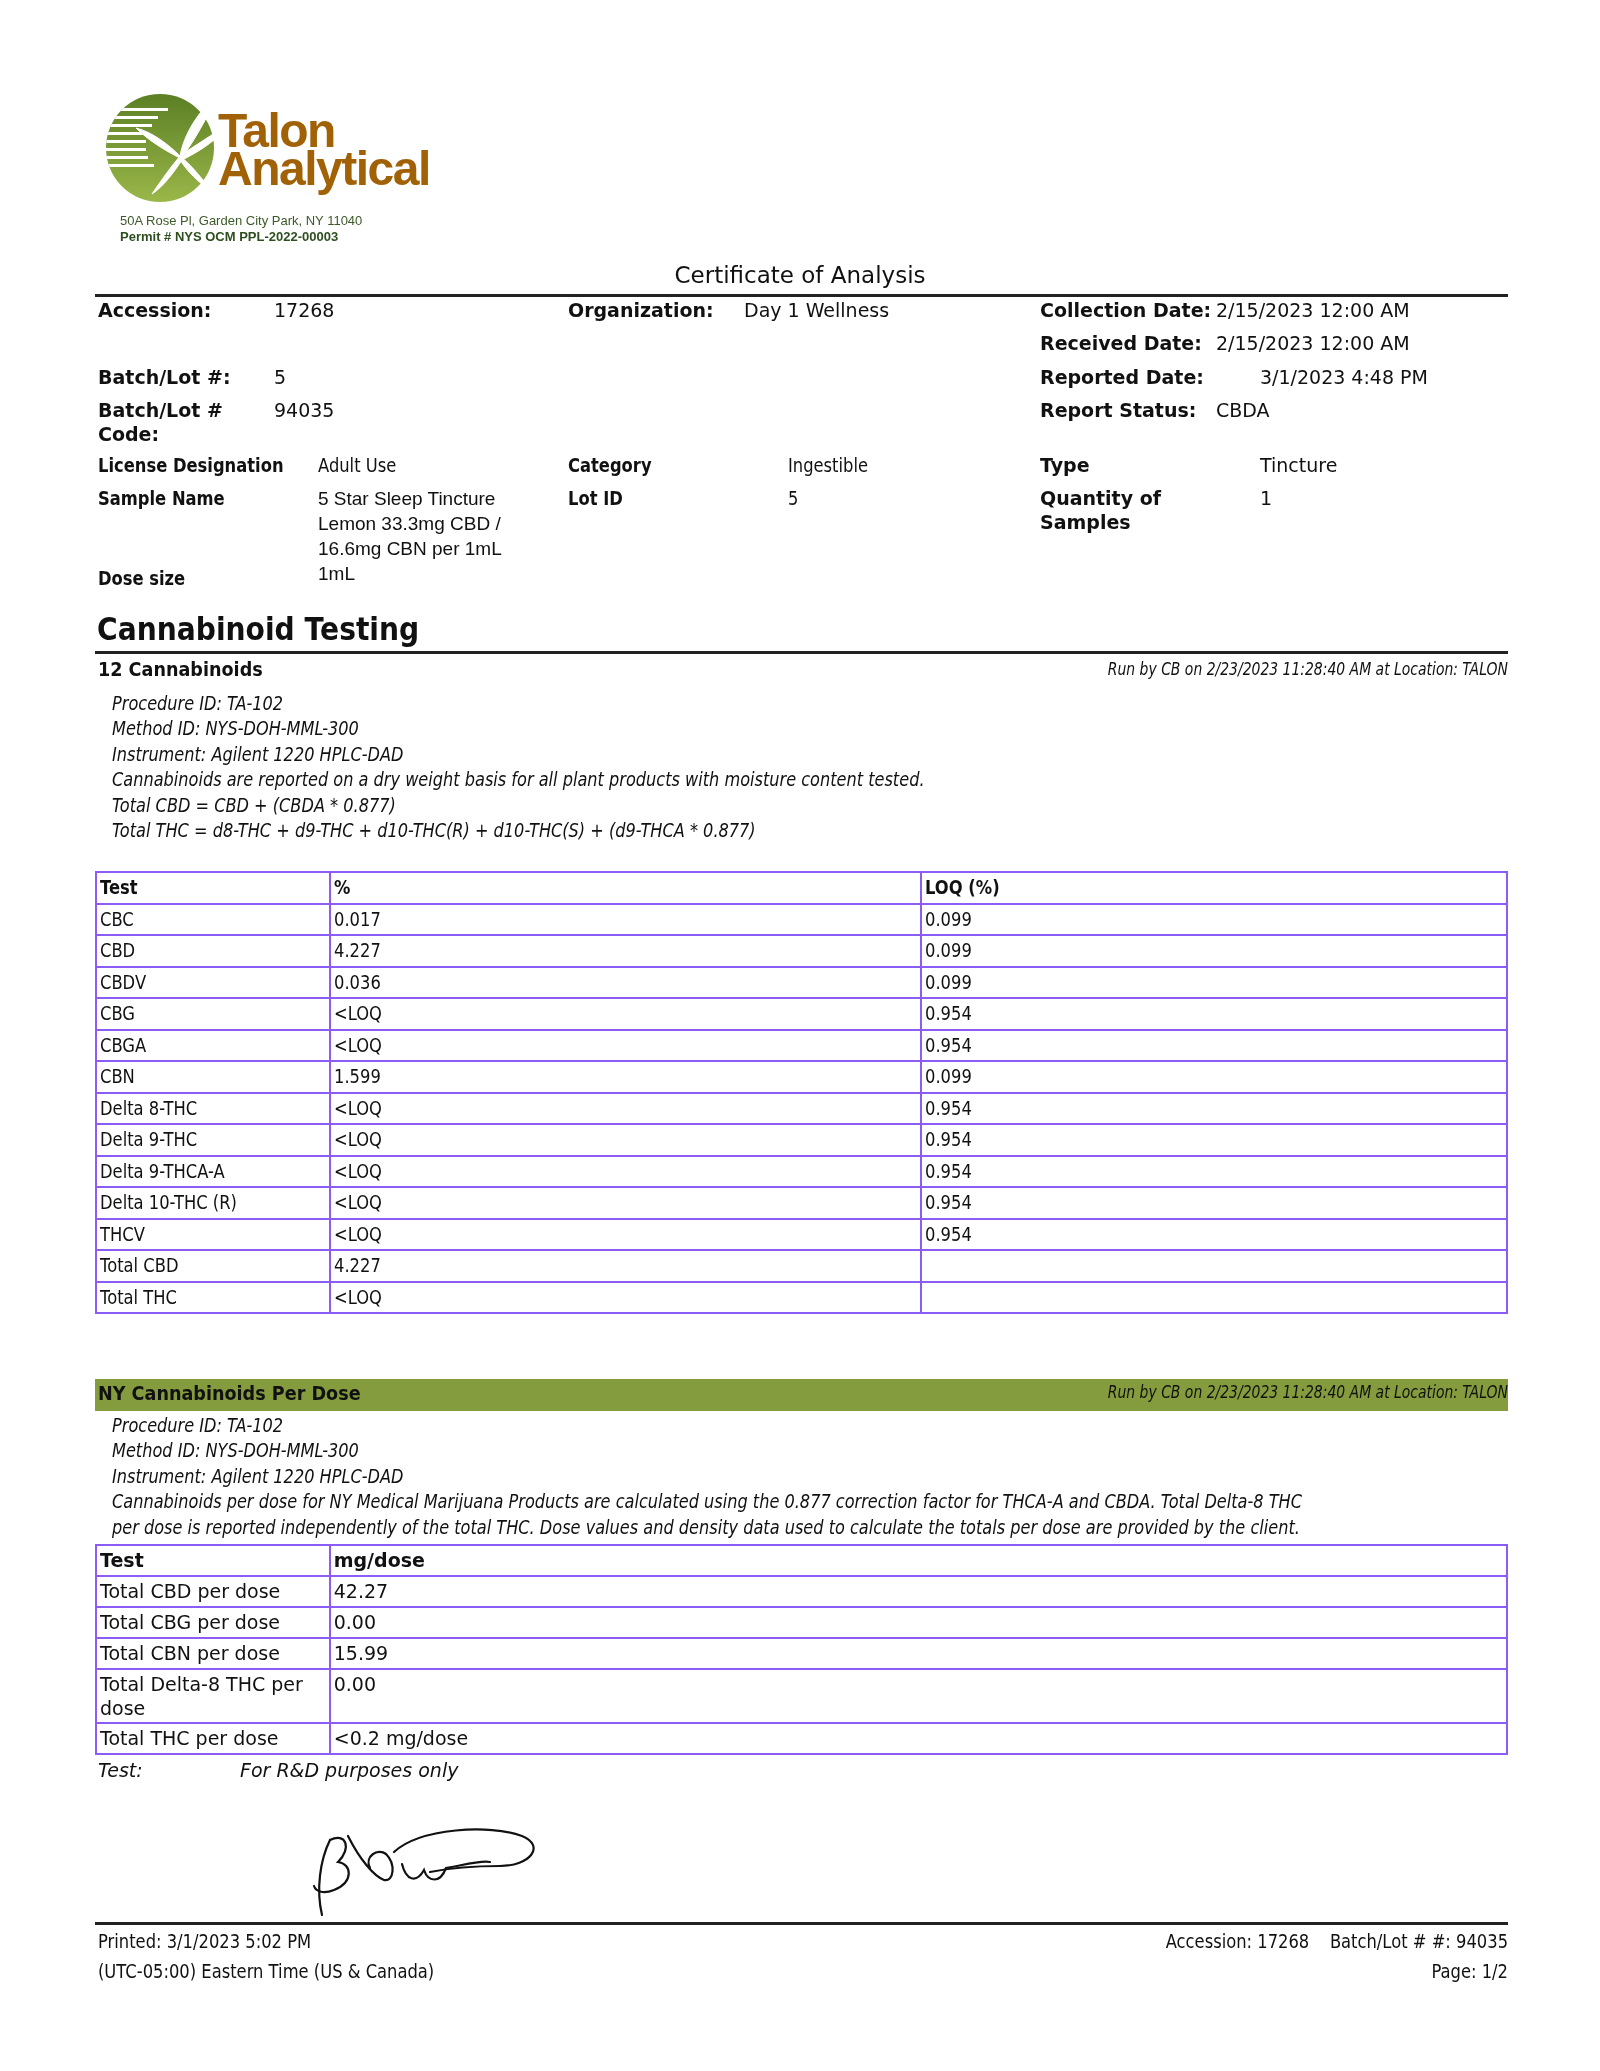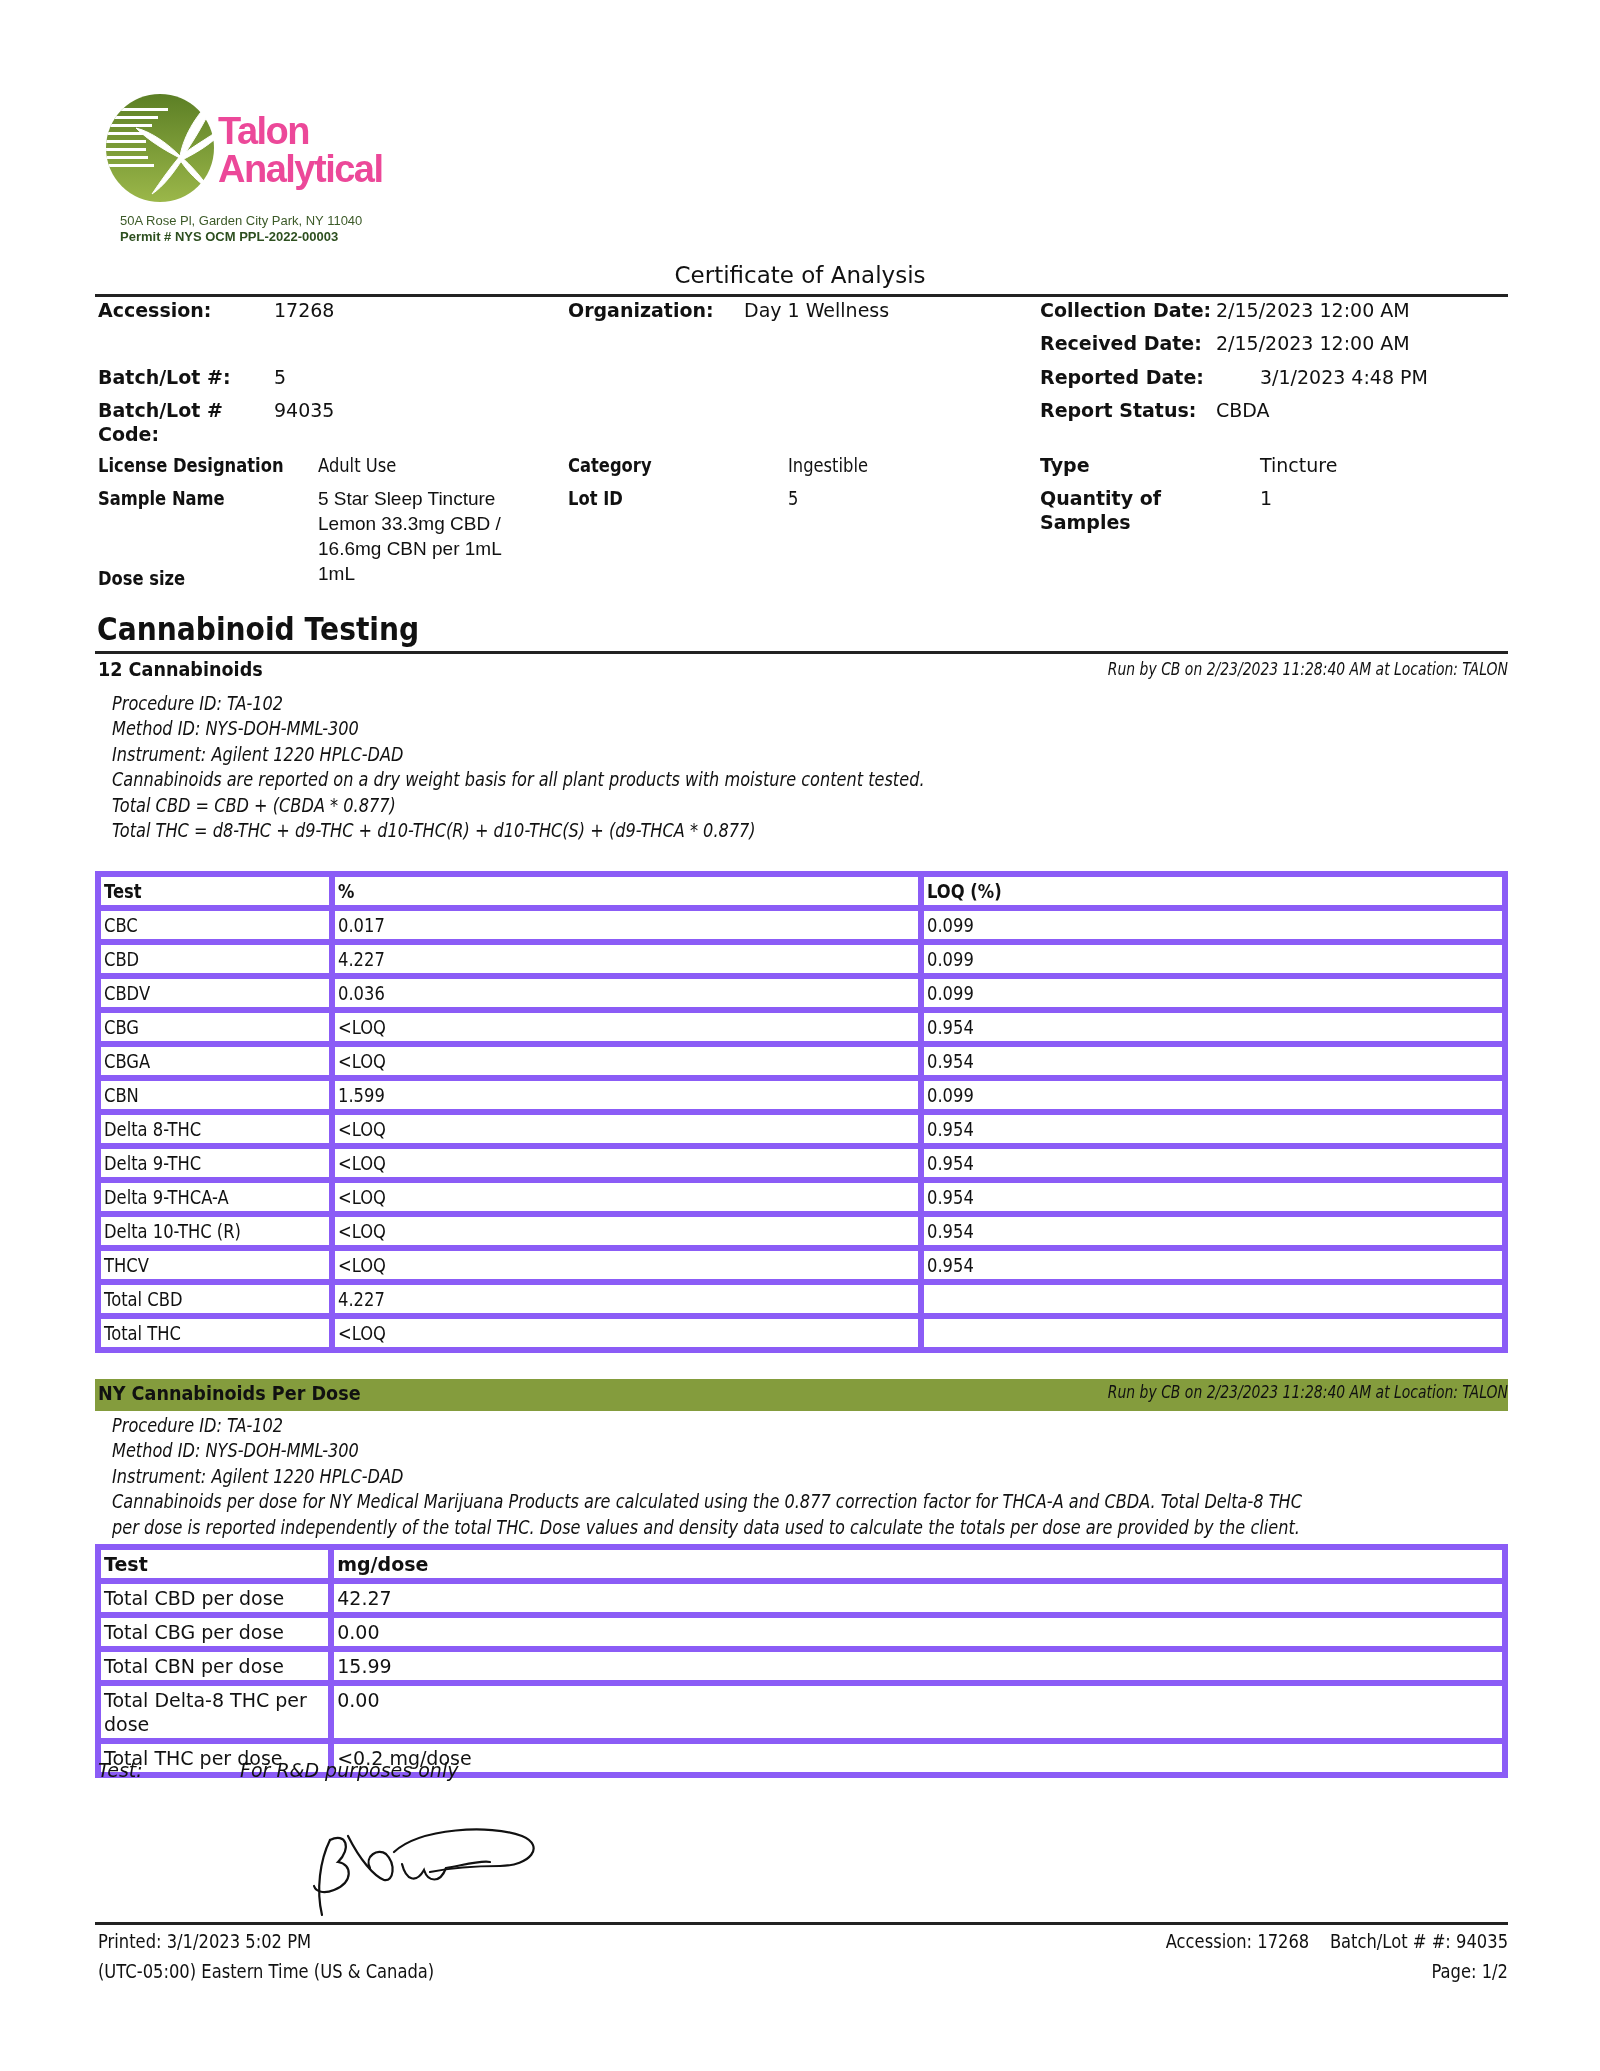--- a/index.html
+++ b/index.html
@@ -2,40 +2,40 @@
 <html><head>
 <meta charset="utf-8">
 <style>
   * { box-sizing: border-box; margin: 0; padding: 0; }
   html, body { width: 1600px; height: 2071px; background: #ffffff; }
   body { position: relative; font-family: "DejaVu Sans", sans-serif; color: #111; overflow: hidden; }
   .abs { position: absolute; }
 
   
   .logo { left: 98px; top: 94px; width: 300px; height: 110px; }
-  .logo-text { left: 218px; top: 112px; font-family: "Liberation Sans", sans-serif; font-weight: bold; color: #ec4899; letter-spacing: -1.5px; line-height: 38px; font-size: 38px; }
+  .logo-text { left: 218px; top: 112px; font-family: "Liberation Sans", sans-serif; font-weight: bold; color: #a16207; letter-spacing: -1.5px; line-height: 38px; font-size: 48px; }
   .addr { left: 120px; top: 213px; font-family: "Liberation Sans", sans-serif; font-size: 13px; color: #3c5a28; line-height: 16px; }
   .addr b { font-weight: bold; color: #2d4f1f; }
 
   .doc-title { left: 0; width: 1600px; top: 262px; text-align: center; font-size: 23px; font-family: "DejaVu Sans", sans-serif; font-weight: normal; }
   .rule { left: 95px; width: 1413px; height: 3px; background: #222; }
 
   .lbl { font-weight: bold; font-size: 19px; line-height: 24px; font-family: "DejaVu Sans", sans-serif; }
   .val { font-size: 19px; line-height: 24px; font-family: "DejaVu Sans", sans-serif; }
   .val-narrow { font-size: 19px; line-height: 25px; font-family: "Liberation Sans", sans-serif; }
   .cond { transform-origin: left top; transform: scaleX(0.86); white-space: nowrap; }
 
   .section-title { left: 97px; top: 610px; font-size: 32px; font-weight: bold; transform: scaleX(0.88); transform-origin: left top; }
   .sub-title { font-size: 20px; font-weight: bold; transform: scaleX(0.88); transform-origin: left top; white-space: nowrap; }
   .run-by { font-size: 17px; font-style: italic; transform: scaleX(0.82); transform-origin: right top; white-space: nowrap; text-align: right; }
 
   .notes { font-style: italic; font-size: 19px; line-height: 25.4px; transform: scaleX(0.85); transform-origin: left top; white-space: nowrap; }
 
   table.grid { position: absolute; border-collapse: collapse; font-size: 19px; }
-  table.grid td { border: 6px solid #8b5cf6; padding: 0 3px; height: 31.5px; vertical-align: top; line-height: 28px; }
+  table.grid td { border: 2px solid #8b5cf6; padding: 0 3px; height: 31.5px; vertical-align: top; line-height: 28px; }
   table.grid td span.c { display: inline-block; transform: scaleX(0.86); transform-origin: left center; white-space: nowrap; }
   table.grid tr.head td { font-weight: bold; }
 
   .greenbar { left: 95px; width: 1413px; top: 1379px; height: 32px; background: #849c3d; }
 
   table.dose td { height: 31px; line-height: 28px; }
   table.dose td.wrap { line-height: 24px; padding-top: 2px; padding-bottom: 2px; border-radius: 7px; }
 
   .footer { font-size: 19px; line-height: 30px; transform: scaleX(0.86); white-space: nowrap; }
 </style>

